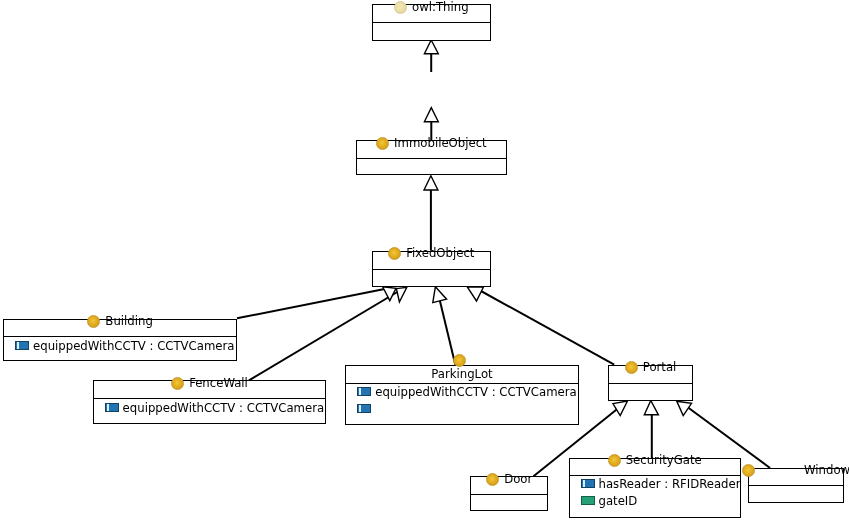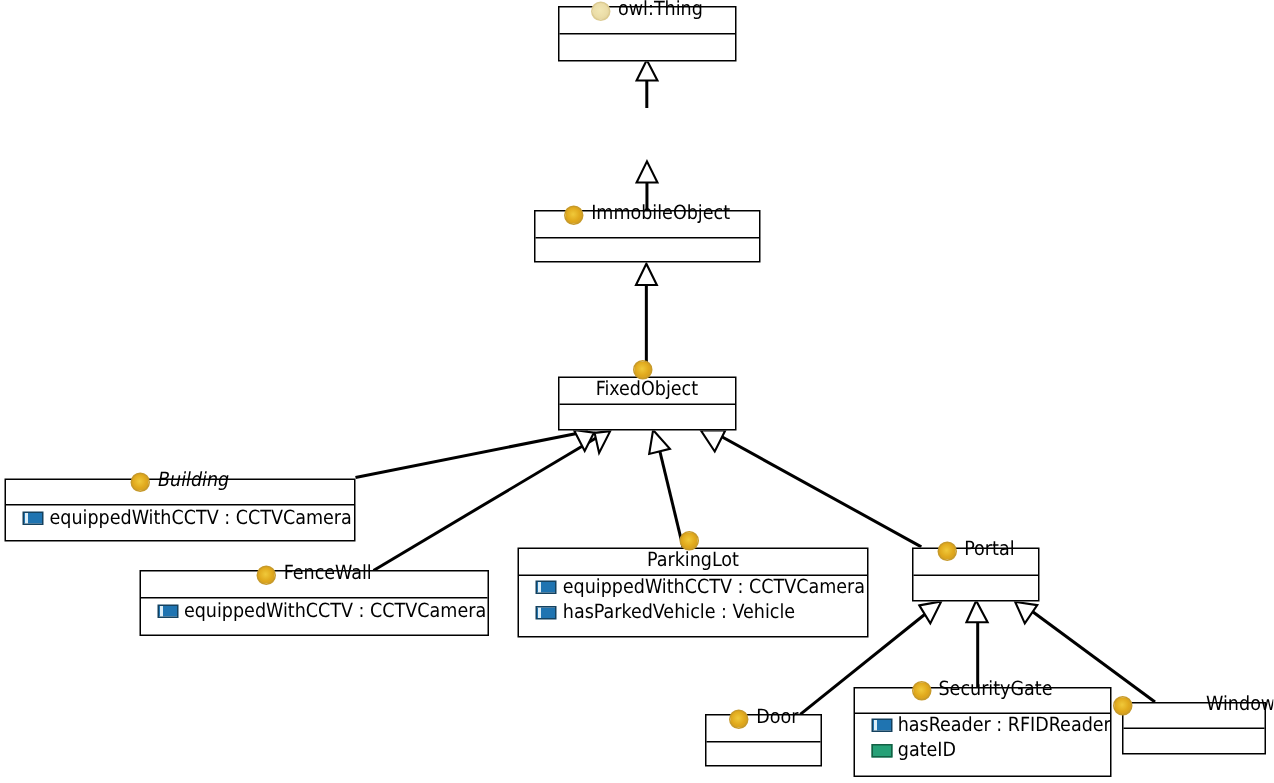--- a/index.html
+++ b/index.html
@@ -61,29 +61,29 @@
   </div>
   <div class="uml-class" style="left: 356px; top: 140.3px; width: 150.8px; height: 34.4px;">
     <div class="uml-header" style="height: 17.5px;">
       <span class="cls-icon" style="background: radial-gradient(circle at 46% 44%, rgb(240, 201, 58) 0%, rgb(224, 168, 28) 53%, rgb(199, 154, 42) 100%); border: 1px solid rgb(199, 154, 42);"></span>
       <span class="cls-name">ImmobileObject</span>
     </div>
     <div class="uml-body">
     </div>
   </div>
   <div class="uml-class" style="left: 372px; top: 250.6px; width: 118.6px; height: 36.2px;">
-    <div class="uml-header" style="height: 18px; flex-direction: column;">
+    <div class="uml-header" style="height: 18px;">
       <span class="cls-icon" style="background: radial-gradient(circle at 46% 44%, rgb(240, 201, 58) 0%, rgb(224, 168, 28) 53%, rgb(199, 154, 42) 100%); border: 1px solid rgb(199, 154, 42);"></span>
       <span class="cls-name">FixedObject</span>
     </div>
     <div class="uml-body">
     </div>
   </div>
   <div class="uml-class" style="left: 3px; top: 318.8px; width: 234.2px; height: 42.4px;">
-    <div class="uml-header" style="height: 17.5px; font-style: italic;">
+    <div class="uml-header" style="height: 17.5px;">
       <span class="cls-icon" style="background: radial-gradient(circle at 46% 44%, rgb(240, 201, 58) 0%, rgb(224, 168, 28) 53%, rgb(199, 154, 42) 100%); border: 1px solid rgb(199, 154, 42);"></span>
       <span class="cls-name">Building</span>
     </div>
     <div class="uml-body">
       <div class="attr-row" style="top: -0.6px;">
         <span class="attr-icon object" style="background: linear-gradient(90deg, rgb(31, 116, 177) 0px, rgb(31, 116, 177) 1px, rgb(220, 238, 248) 1px, rgb(220, 238, 248) 3px, rgb(31, 116, 177) 3px, rgb(31, 116, 177) 100%); border-color: rgb(20, 65, 94);"></span>
         <span class="attr-label">equippedWithCCTV : CCTVCamera</span>
       </div>
     </div>
   </div>
@@ -104,21 +104,20 @@
       <span class="cls-icon" style="background: radial-gradient(circle at 46% 44%, rgb(240, 201, 58) 0%, rgb(224, 168, 28) 53%, rgb(199, 154, 42) 100%); border: 1px solid rgb(199, 154, 42);"></span>
       <span class="cls-name">ParkingLot</span>
     </div>
     <div class="uml-body">
       <div class="attr-row" style="top: -0.6px;">
         <span class="attr-icon object" style="background: linear-gradient(90deg, rgb(31, 116, 177) 0px, rgb(31, 116, 177) 1px, rgb(220, 238, 248) 1px, rgb(220, 238, 248) 3px, rgb(31, 116, 177) 3px, rgb(31, 116, 177) 100%); border-color: rgb(20, 65, 94);"></span>
         <span class="attr-label">equippedWithCCTV : CCTVCamera</span>
       </div>
       <div class="attr-row" style="top: 16.1px;">
         <span class="attr-icon object" style="background: linear-gradient(90deg, rgb(31, 116, 177) 0px, rgb(31, 116, 177) 1px, rgb(220, 238, 248) 1px, rgb(220, 238, 248) 3px, rgb(31, 116, 177) 3px, rgb(31, 116, 177) 100%); border-color: rgb(20, 65, 94);"></span>
-        <span class="attr-label">hasParkedVehicle : Vehicle</span>
       </div>
     </div>
   </div>
   <div class="uml-class" style="left: 608.4px; top: 365px; width: 84.4px; height: 36.2px;">
     <div class="uml-header" style="height: 17.7px; text-align: center;">
       <span class="cls-icon" style="background: radial-gradient(circle at 46% 44%, rgb(240, 201, 58) 0%, rgb(224, 168, 28) 53%, rgb(199, 154, 42) 100%); border: 1px solid rgb(199, 154, 42);"></span>
       <span class="cls-name">Portal</span>
     </div>
     <div class="uml-body">
     </div>

